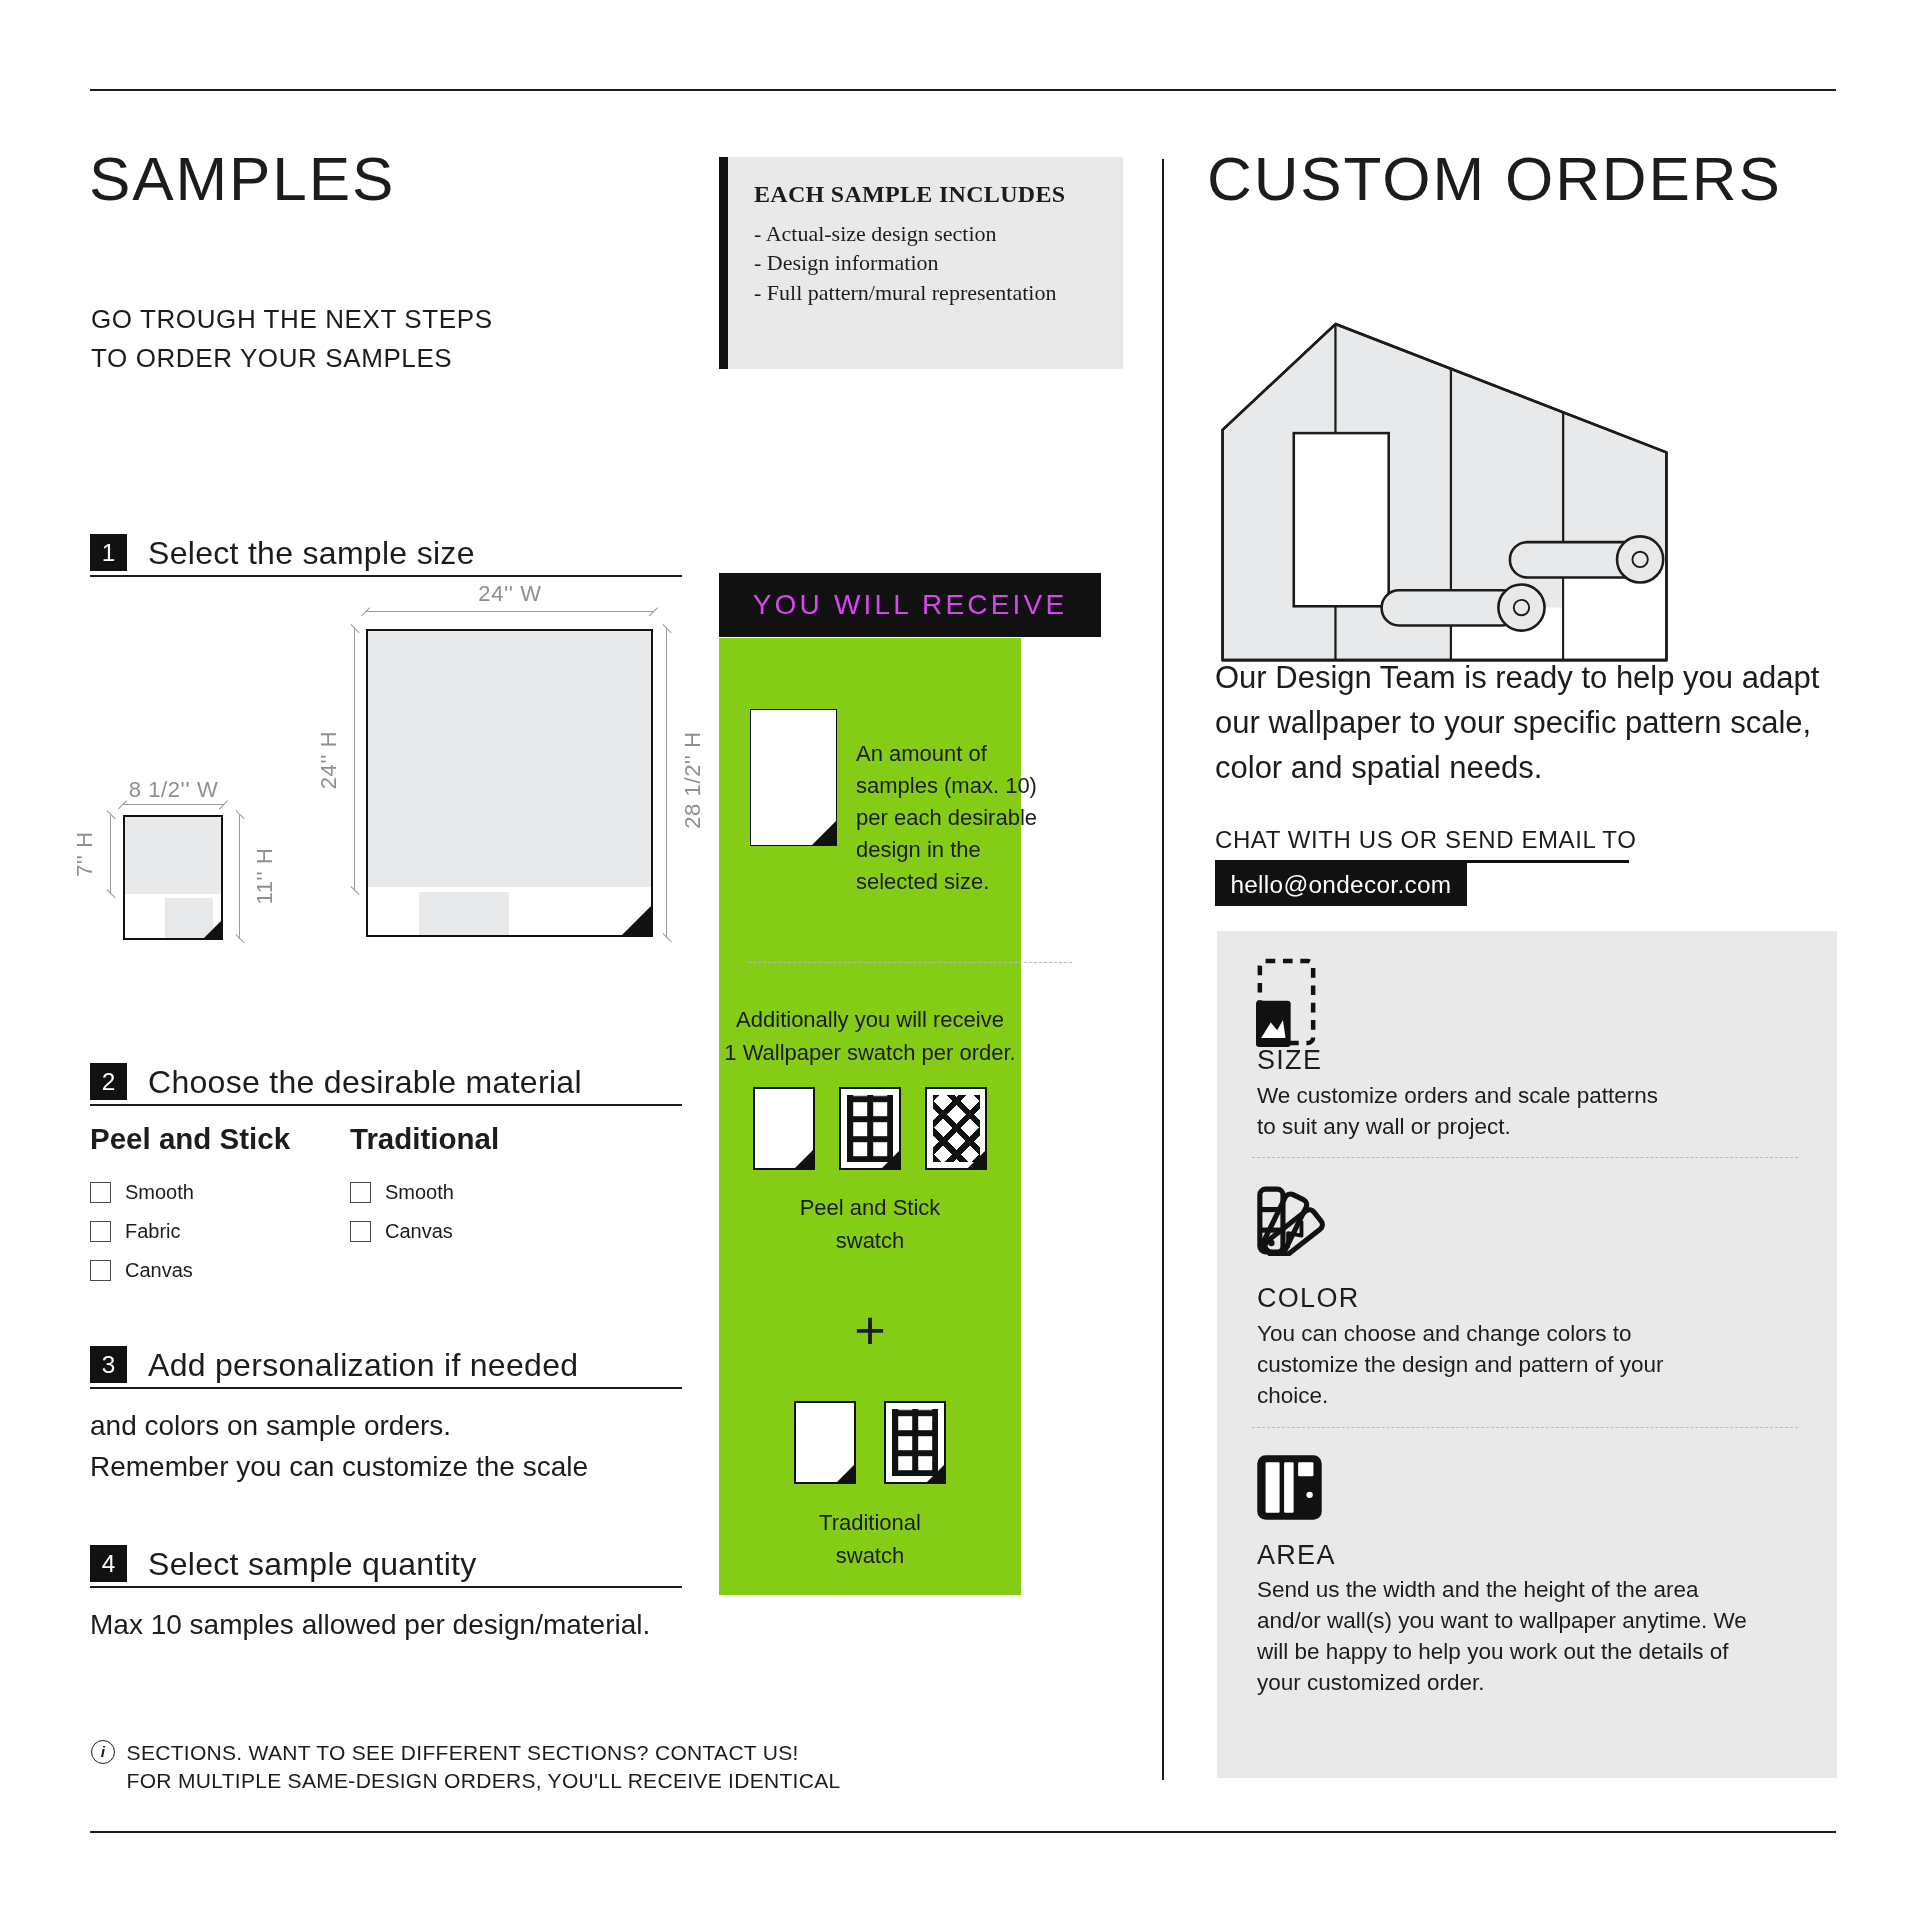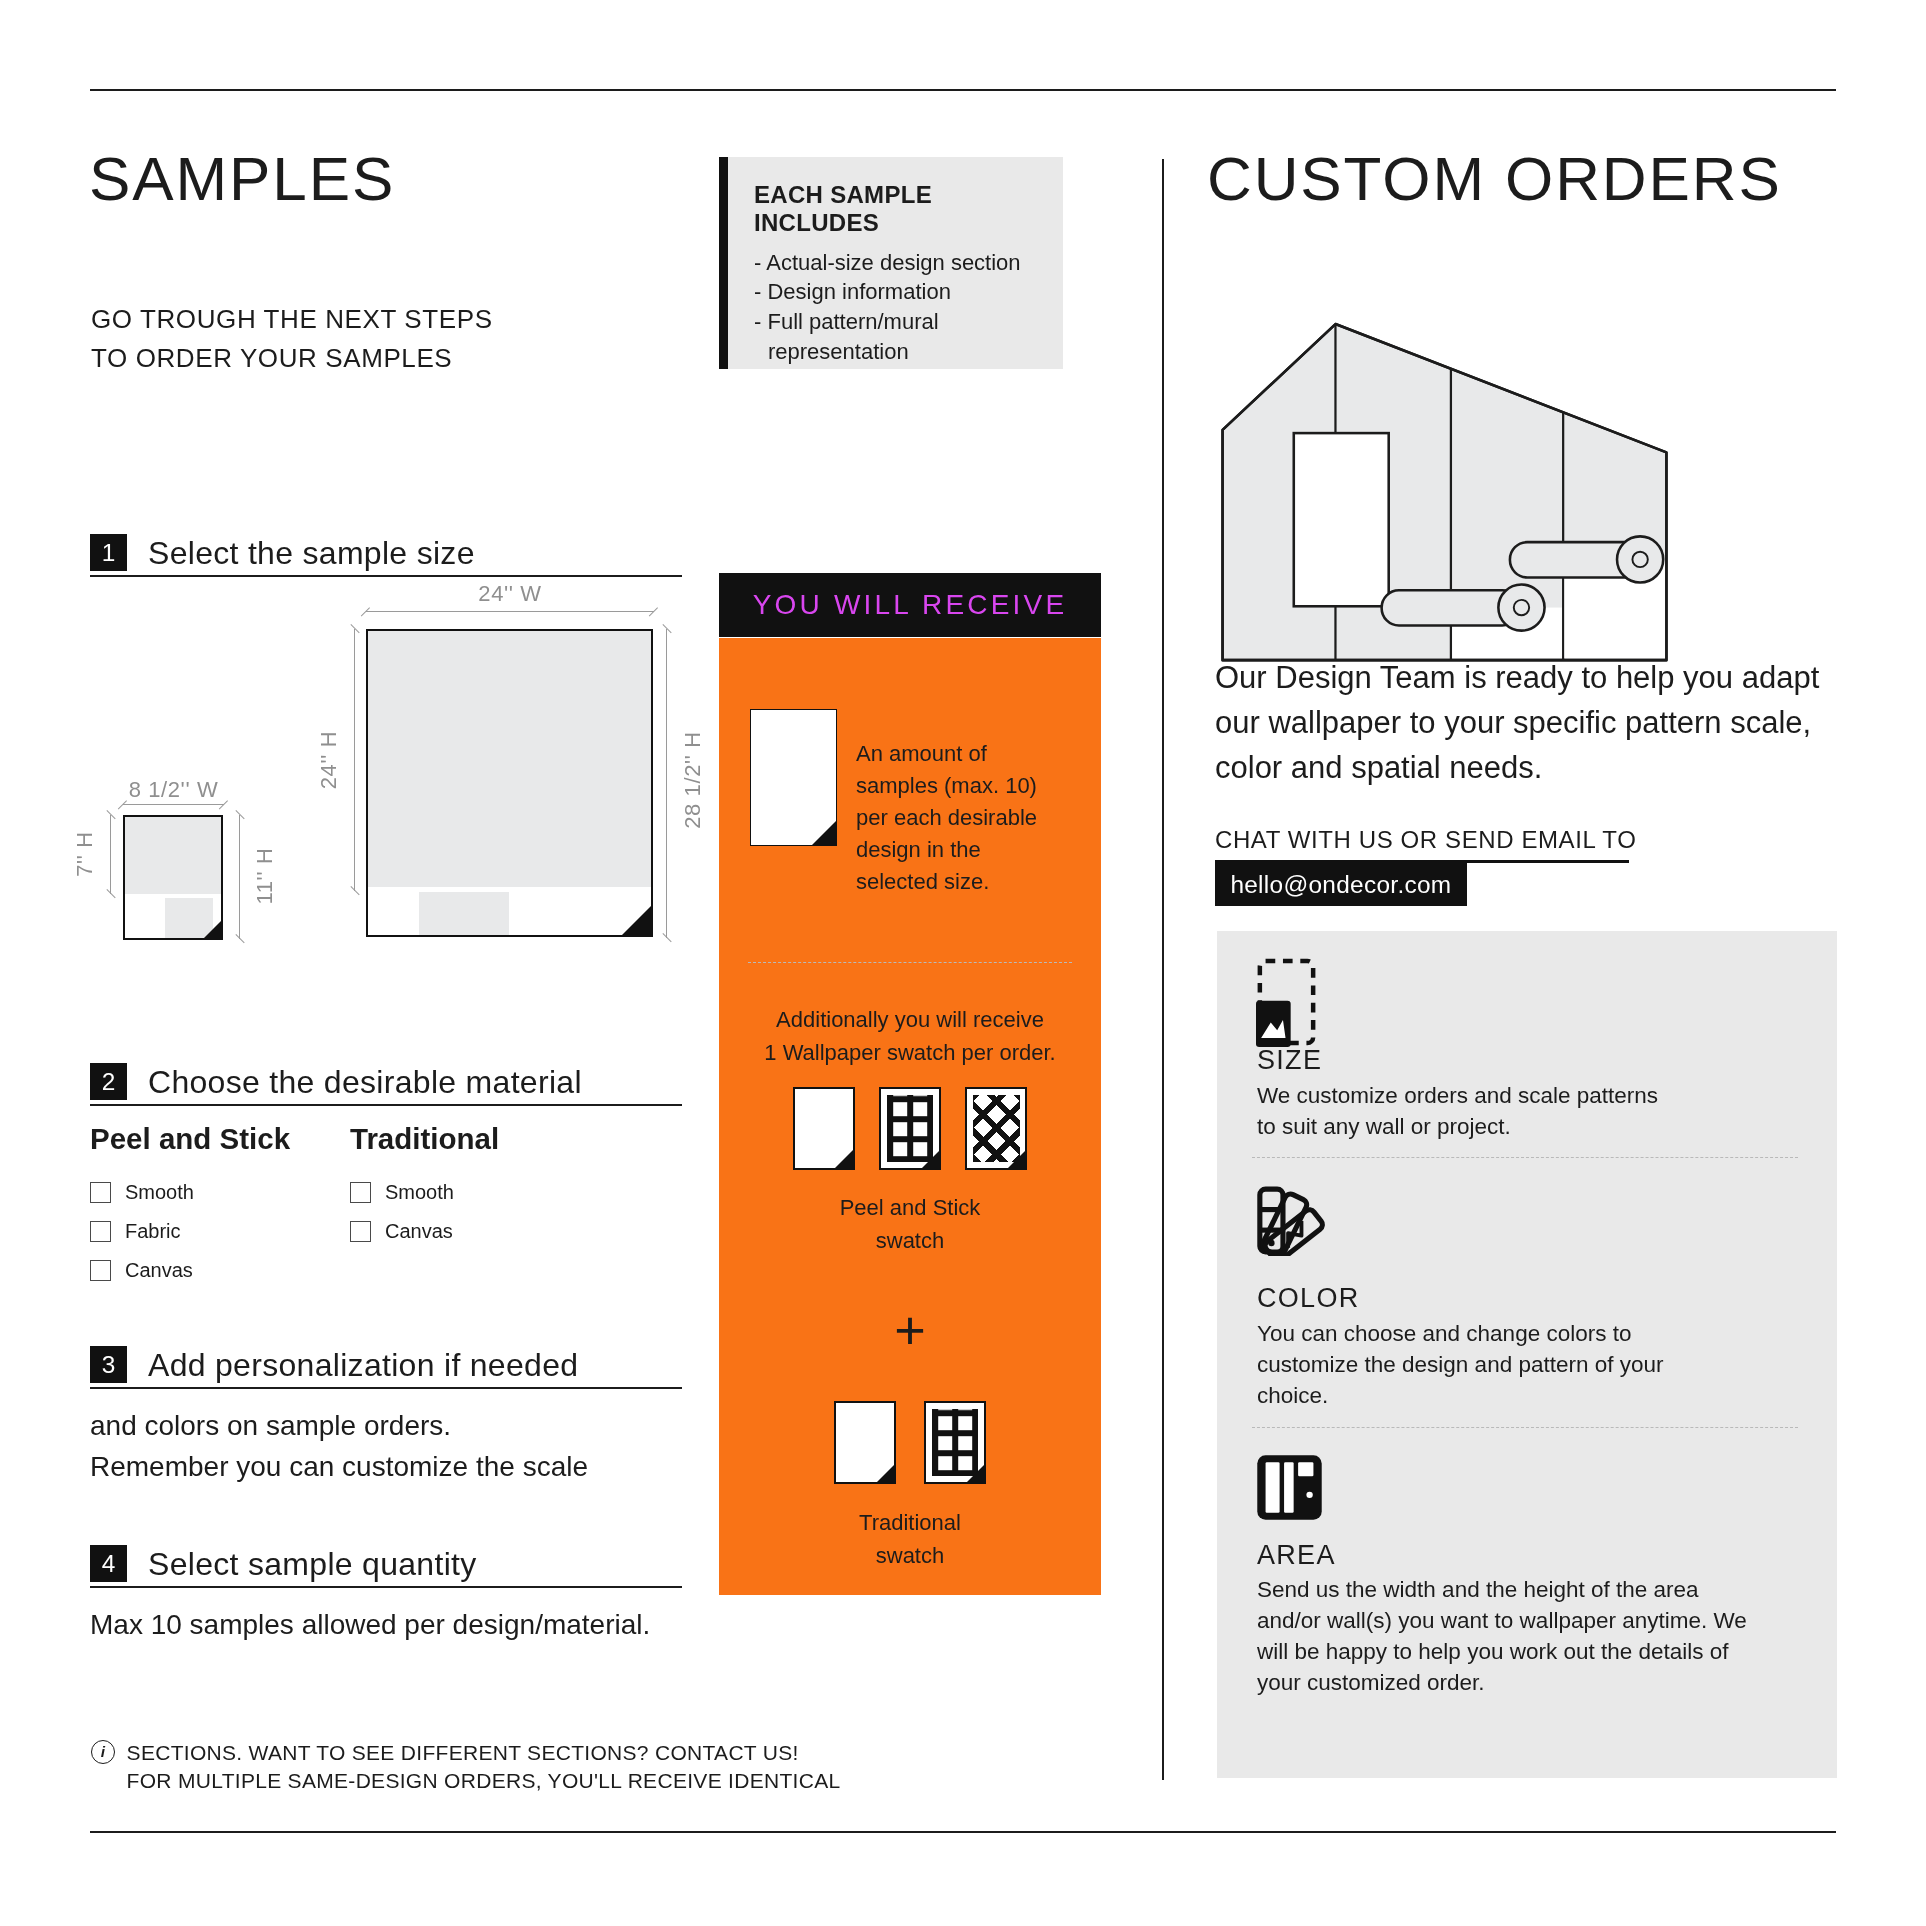--- a/index.html
+++ b/index.html
@@ -52,31 +52,31 @@
   .body-text{font-size:28px;line-height:1.45;}
   
   .footnote{position:absolute;display:flex;gap:11.6px;align-items:flex-start;}
   .info-icon{
     width:22px;height:22px;border:1.9px solid #1c1c1c;border-radius:50%;flex:0 0 auto;margin-top:1.3px;
     display:flex;align-items:center;justify-content:center;font-size:15.4px;font-weight:700;font-style:italic;
   }
   .fn-lines{font-size:21px;line-height:1.35;letter-spacing:0.3px;}
   
   .includes-box{
-    position:absolute;left:719px;top:157px;width:344px;height:212px;background:#e9e9e9;
-    border-left:9px solid #111;box-sizing:border-box;padding:24.4px 26px;
+    position:absolute;left:719px;top:157px;width:404px;height:212px;background:#e9e9e9;
+    border-left:9px solid #111;box-sizing:border-box;padding:24.4px 26px;font-family:Liberation Serif, serif;
   }
   .includes-title{font-size:24px;font-weight:700;letter-spacing:0.3px;margin-bottom:10.3px;}
   .inc-item{font-size:22px;line-height:1.35;padding-left:14px;text-indent:-14px;width:308px;}
   .inc-item::before{content:"- ";}
   .receive-bar{
     position:absolute;left:719px;top:573px;width:382px;height:64px;background:#111;color:#d946ef;
     display:flex;align-items:center;justify-content:center;font-size:28px;letter-spacing:3.2px;
   }
-  .receive-panel{position:absolute;left:719px;top:638px;width:382px;height:957px;background:#f97316;}
+  .receive-panel{position:absolute;left:719px;top:638px;width:302px;height:957px;background:#84cc16;}
   .page-icon{position:absolute;left:31px;top:71px;width:85px;height:135px;background:#fff;border:1.9px solid #111;}
   .samples-text{position:absolute;left:137px;top:100px;width:212px;font-size:22px;line-height:1.45;}
   .dash-rule{position:absolute;border-top:1.9px dashed #b9b9b9;}
   .mid-center{position:absolute;left:0;width:100%;text-align:center;font-size:22px;line-height:1.5;}
   .icon-row{position:absolute;left:0;width:100%;display:flex;justify-content:center;}
   .swatch-icon{width:62px;height:83px;background:#fff;border:2.6px solid #111;position:relative;box-sizing:border-box;}
   .pattern{position:absolute;inset:5.8px;}
   .pattern-grid{
     background-image:
       repeating-linear-gradient(90deg,#111 0 5.8px,transparent 5.8px 20px),

